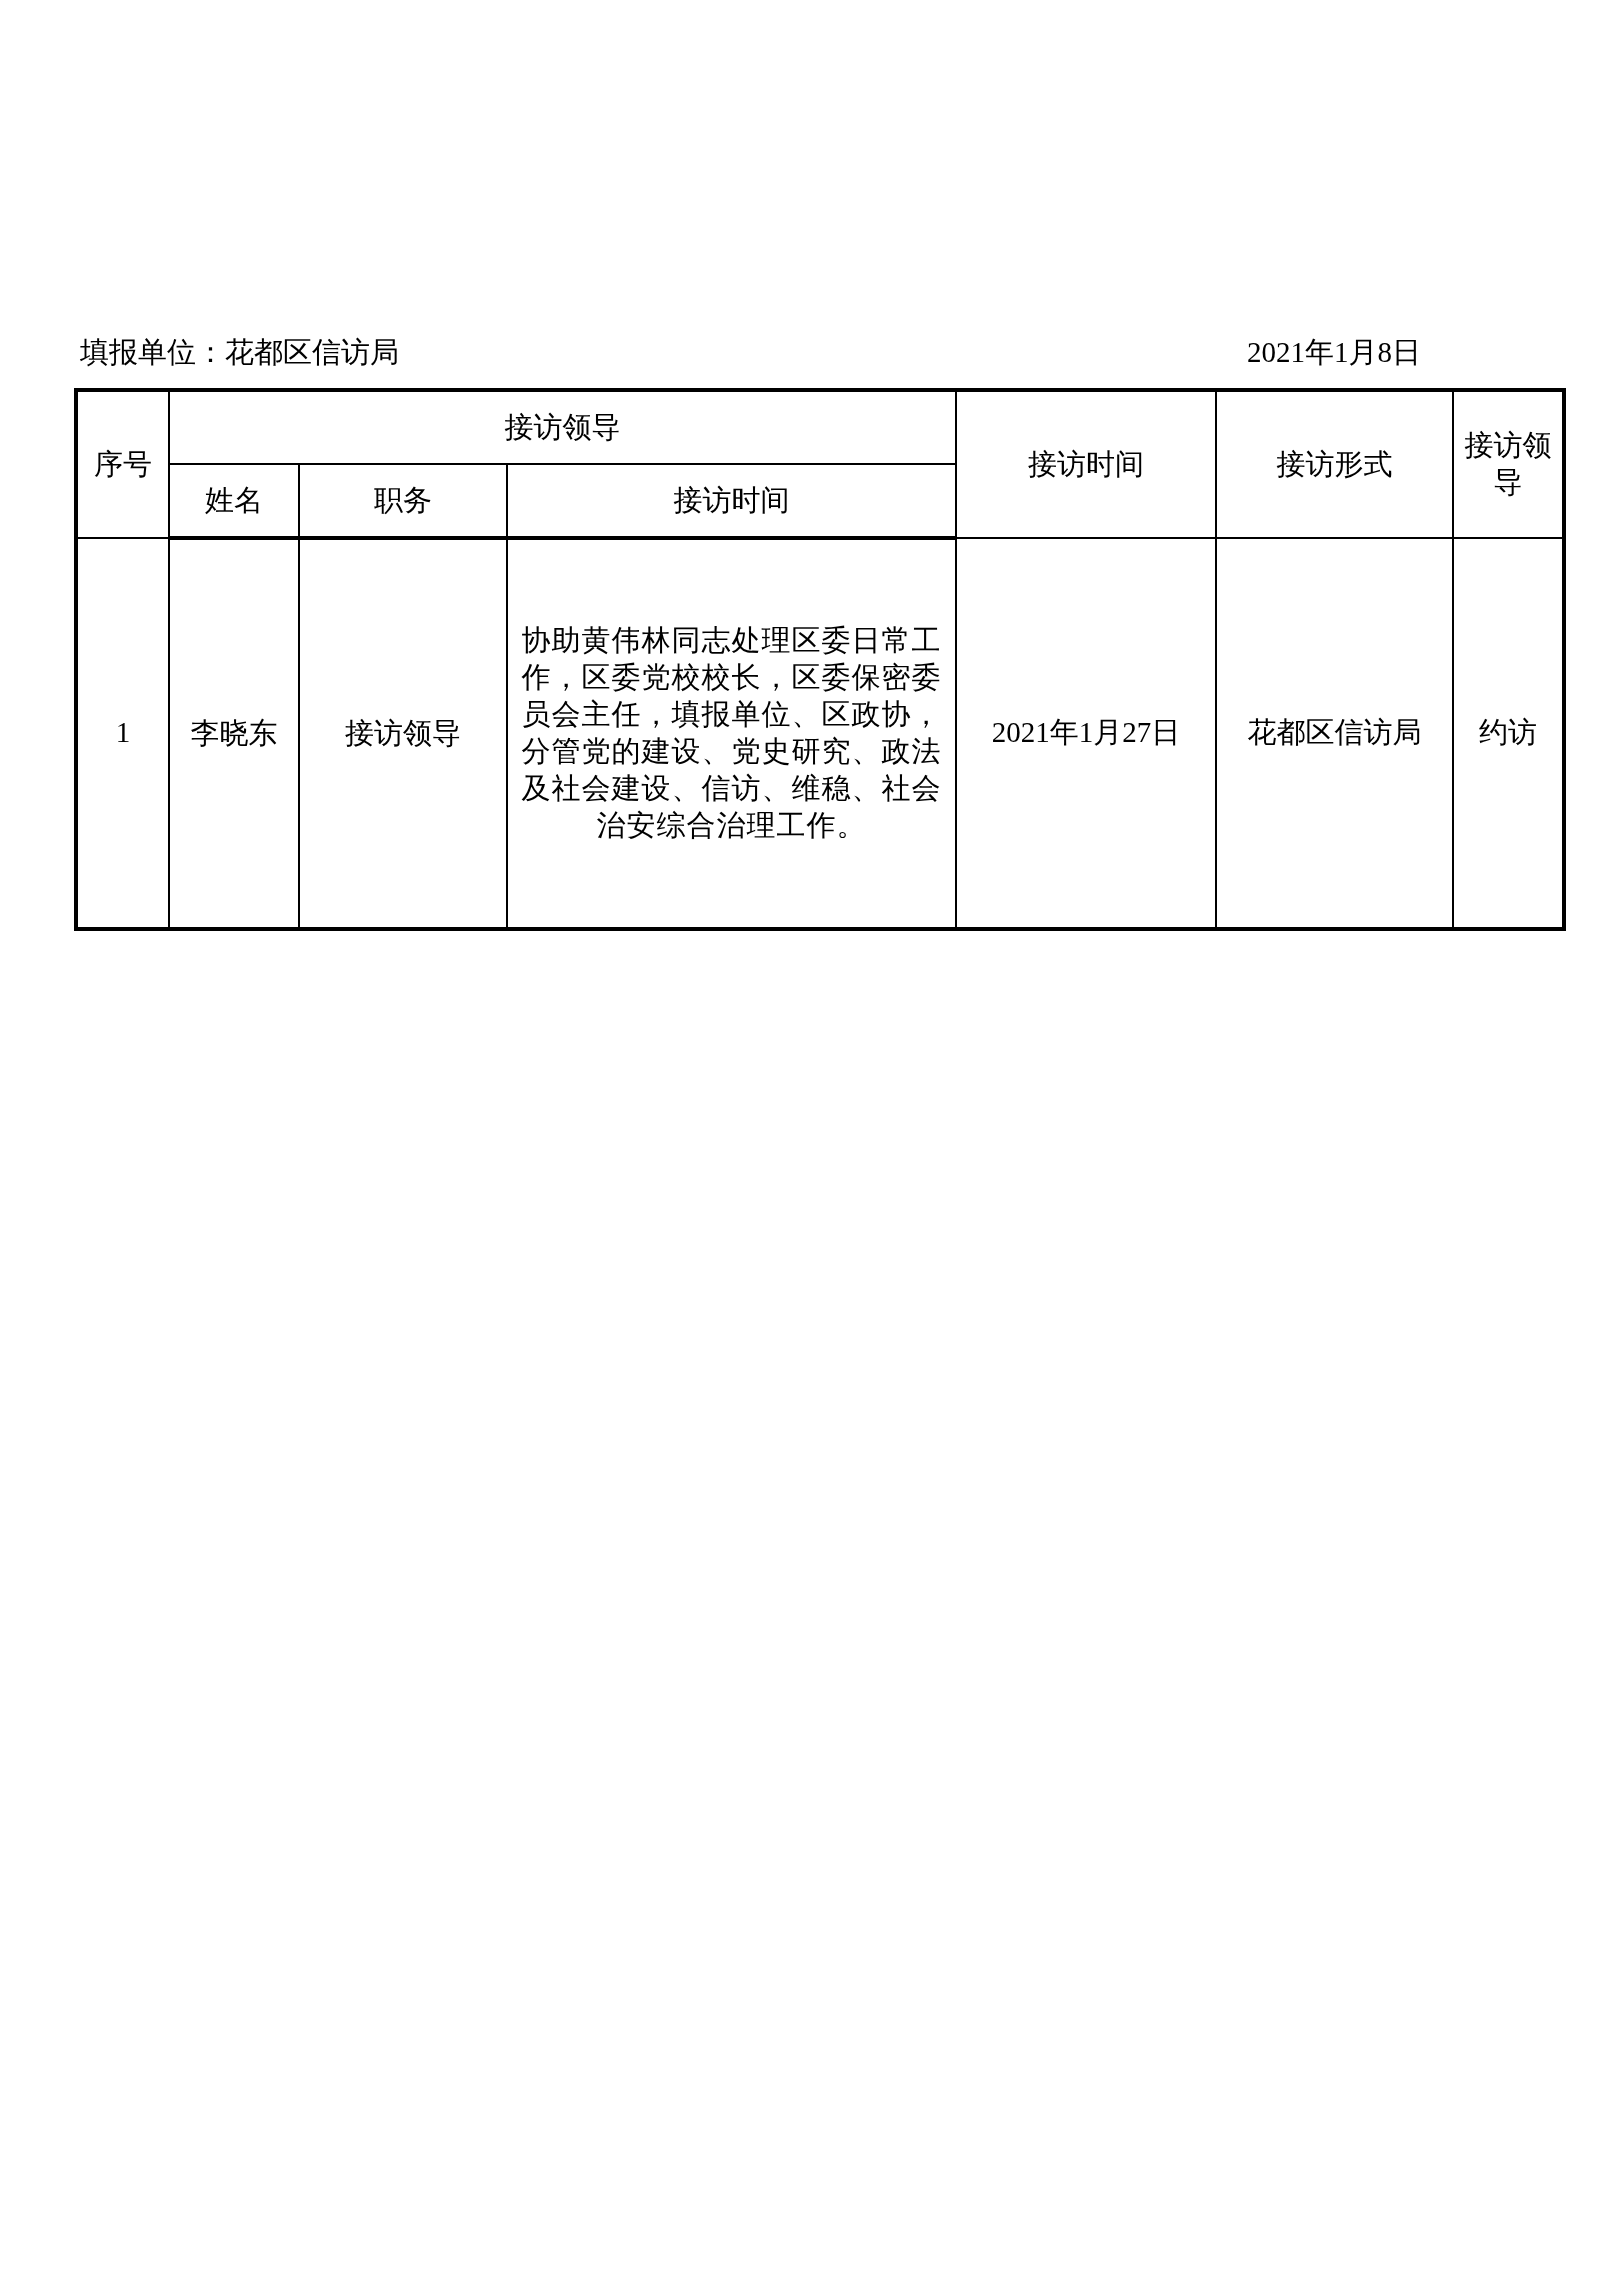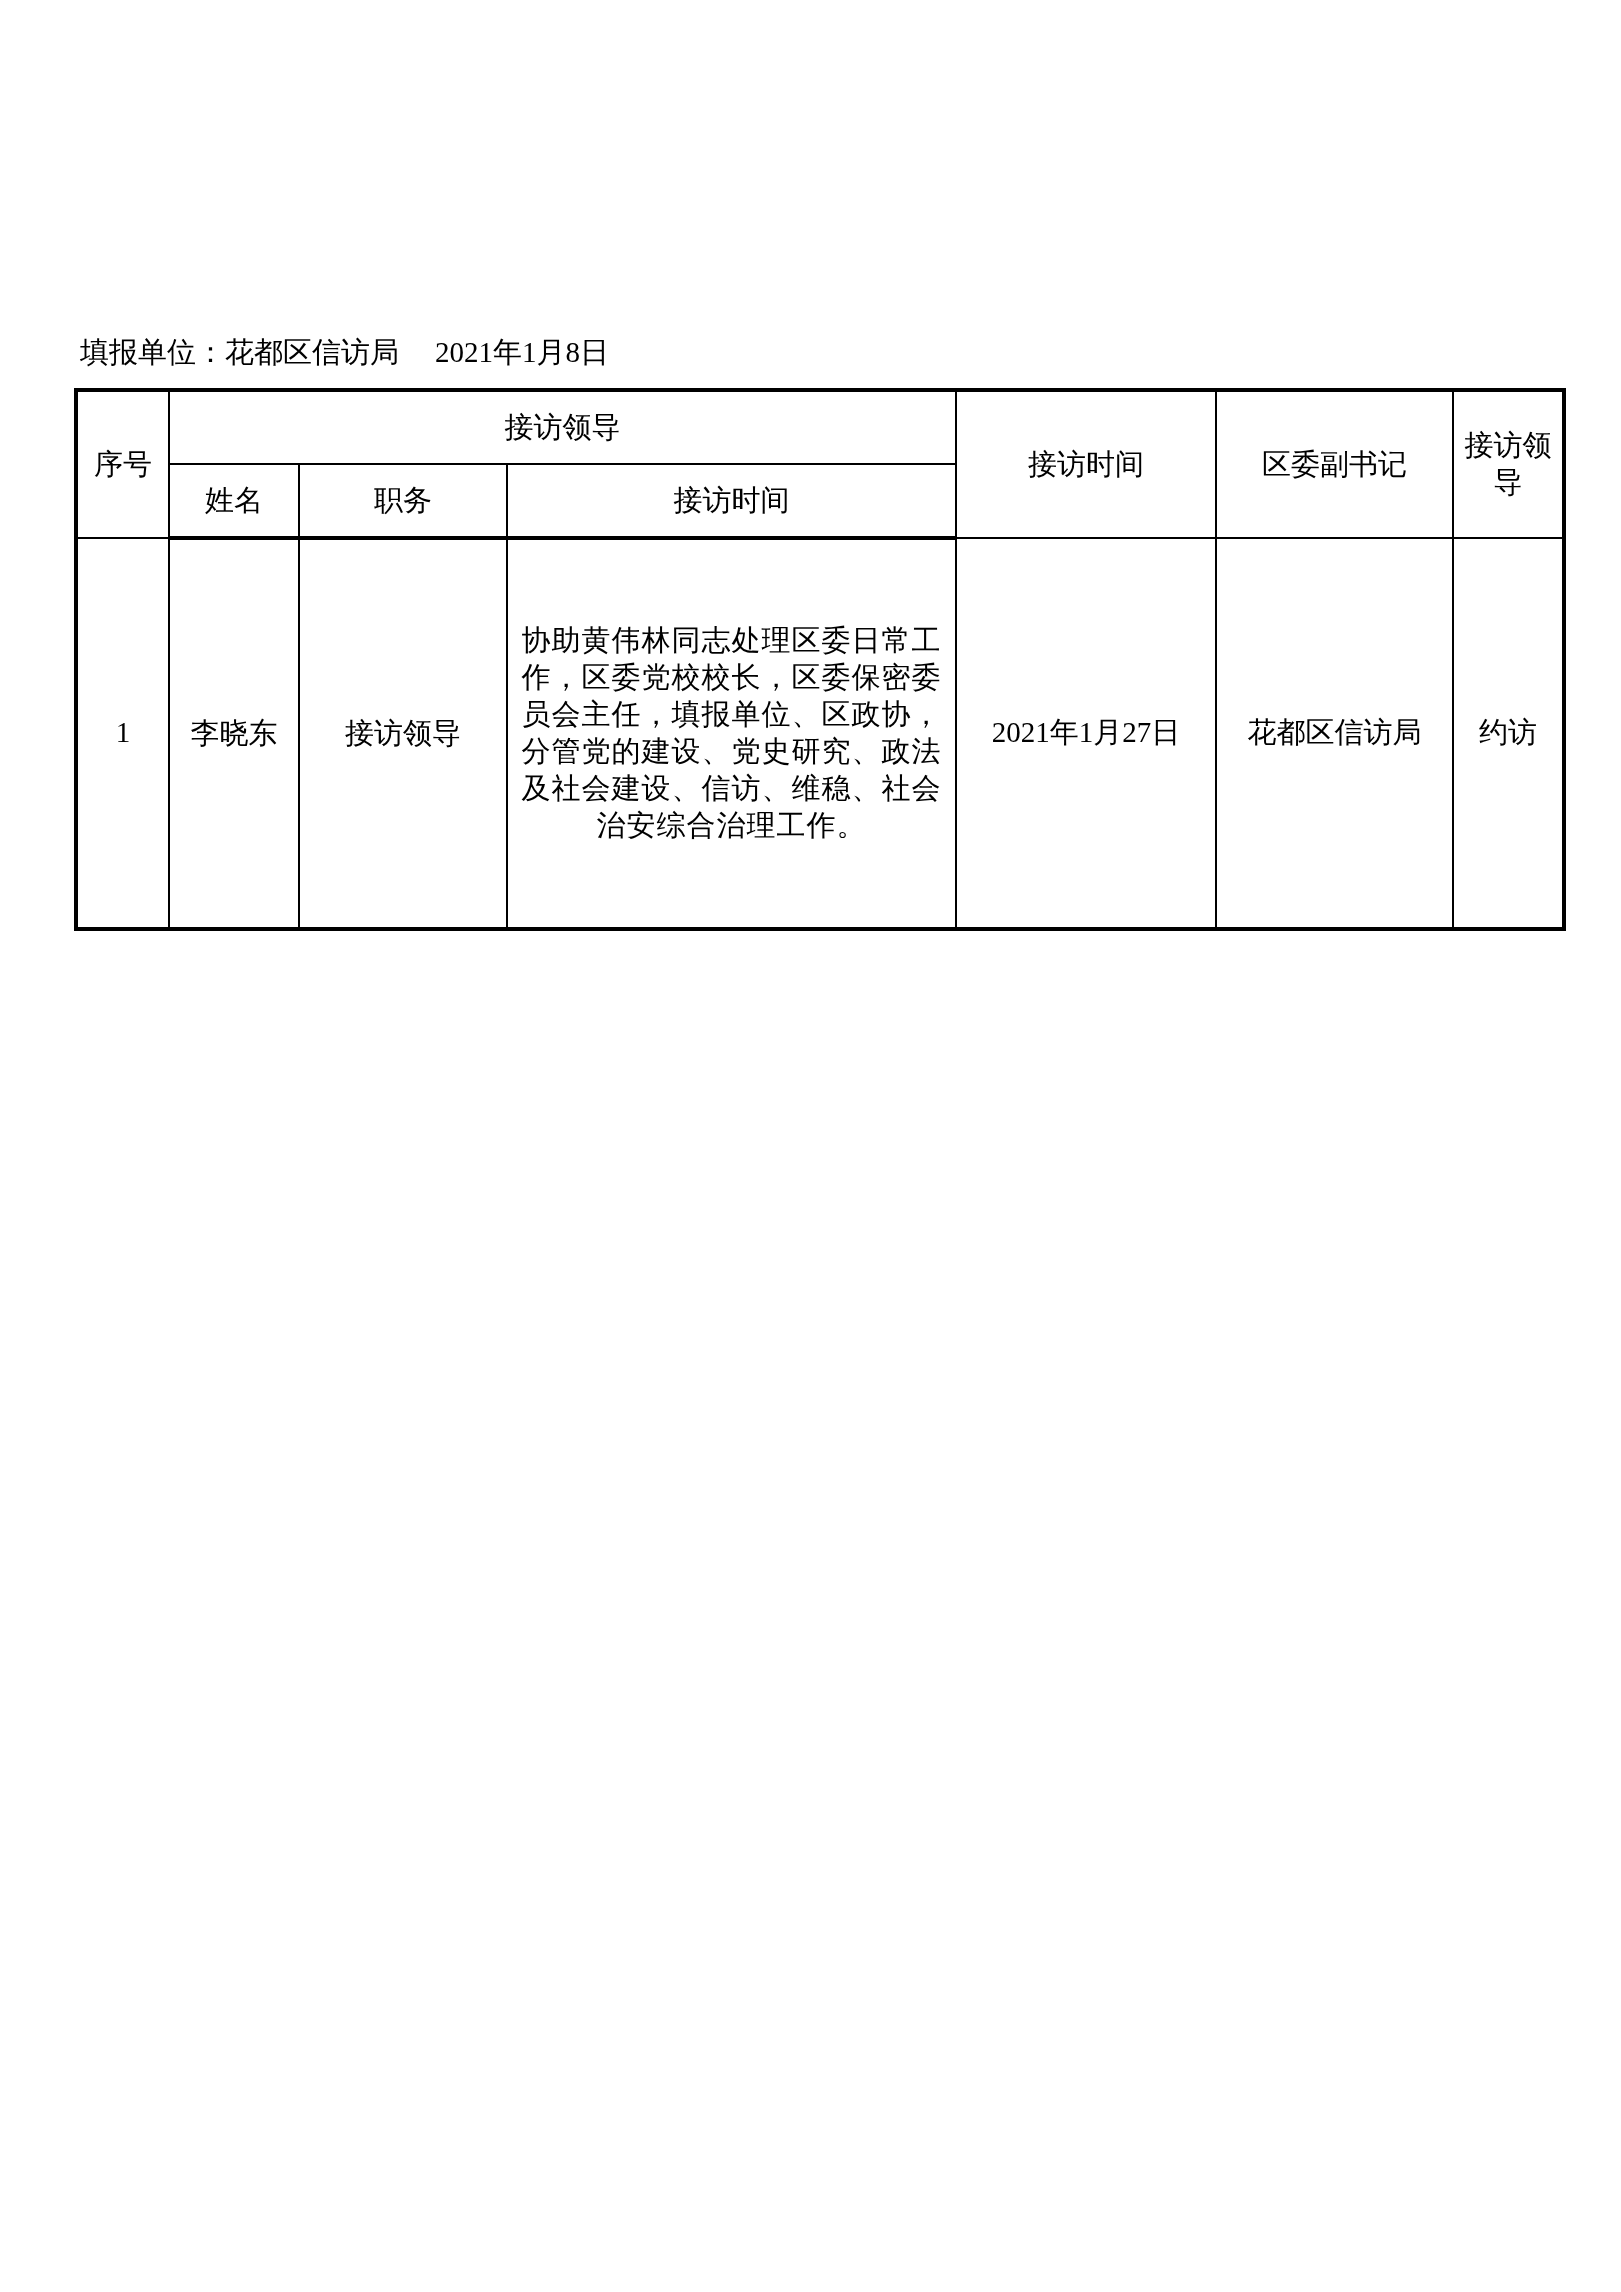--- a/index.html
+++ b/index.html
@@ -34,20 +34,21 @@
   }
   .info-row {
     position: absolute;
     top: 334px;
     left: 74px;
     width: 1488px;
     height: 37px;
     font-size: 29px;
     line-height: 37px;
     display: flex;
+    justify-content: space-between;
   }
   .report-unit {
     padding-left: 5.9px;
     white-space: nowrap;
   }
   .report-date {
     padding-right: 141px;
     white-space: nowrap;
     margin-left: 36px;
   }
@@ -100,21 +101,21 @@
       <col style="width:449px">
       <col style="width:260px">
       <col style="width:237px">
       <col style="width:111px">
     </colgroup>
     <tbody>
       <tr class="hdr-top">
         <td rowspan="2" class="rowspan2">序号</td>
         <td colspan="3" class="leader-group">接访领导</td>
         <td rowspan="2" class="rowspan2">接访时间</td>
-        <td rowspan="2" class="rowspan2">区委副书记</td>
+        <td rowspan="2" class="rowspan2">接访形式</td>
         <td rowspan="2" class="rowspan2">接访领导</td>
       </tr>
       <tr class="hdr-sub">
         <td>姓名</td>
         <td>职务</td>
         <td>接访时间</td>
       </tr>
       <tr class="data-row">
         <td>1</td>
         <td>李晓东</td>

